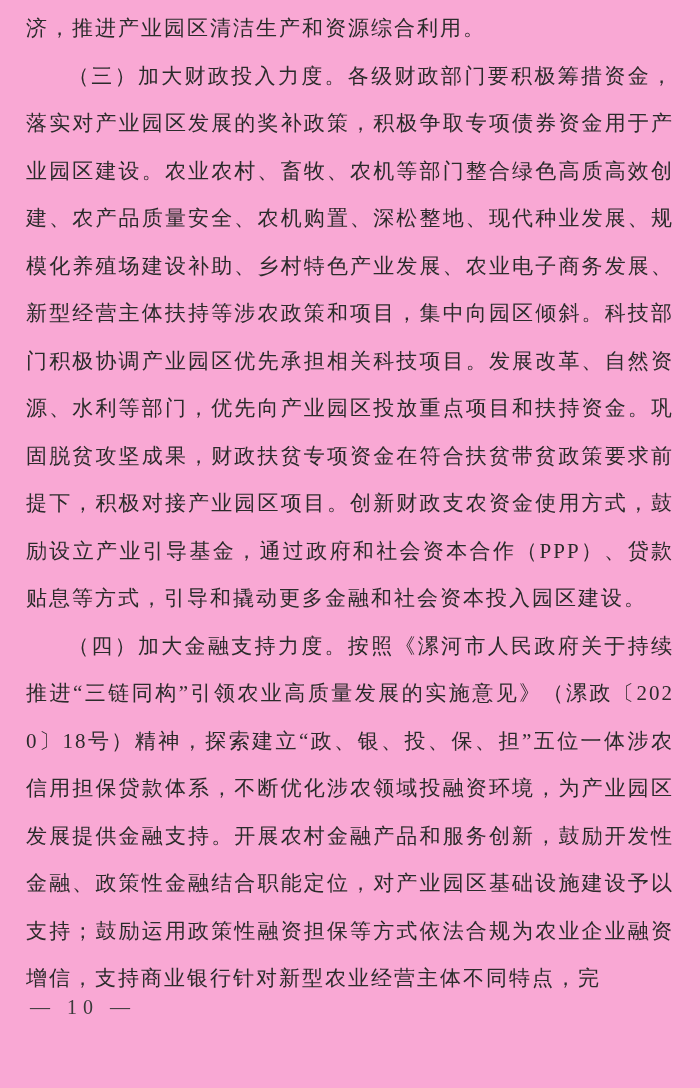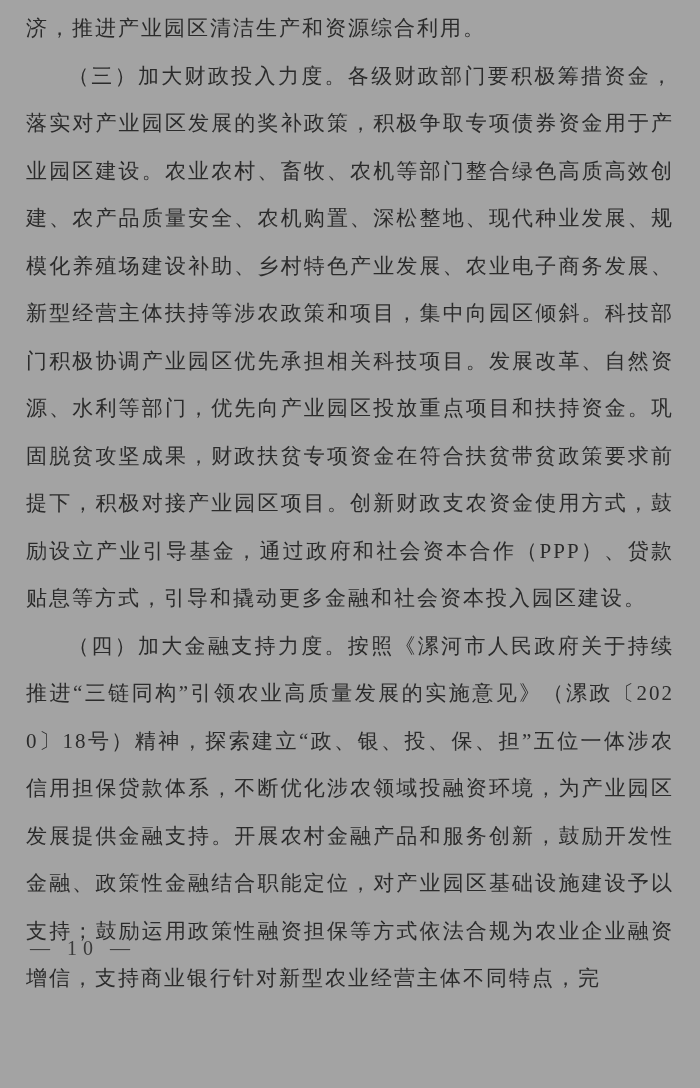--- a/index.html
+++ b/index.html
@@ -5,21 +5,21 @@
   html, body {
     margin: 0;
     padding: 0;
     background: #e8e8e8;
   }
   .page {
     position: relative;
     width: 700px;
     height: 1088px;
     margin: 0;
-    background: #a3a3a3;
+    background: #f9a8d4;
     box-sizing: border-box;
     padding: 5px 26px 0 26px;
     font-family: "Liberation Serif", "DejaVu Serif", serif;
     color: #2b2b2b;
     overflow: hidden;
   }
   .para {
     margin: 0;
     font-size: 21px;
     line-height: 47.5px;
@@ -30,21 +30,21 @@
   }
   .para.indent {
     text-indent: 2em;
   }
   .lead {
     font-weight: normal;
   }
   .page-footer {
     position: absolute;
     left: 30px;
-    top: 937px;
+    top: 996px;
     font-size: 20px;
     letter-spacing: 6px;
     color: #3a3a3a;
     font-family: "Liberation Serif", "DejaVu Serif", serif;
   }
 </style>
 </head>
 <body>
 
 <div class="page">

